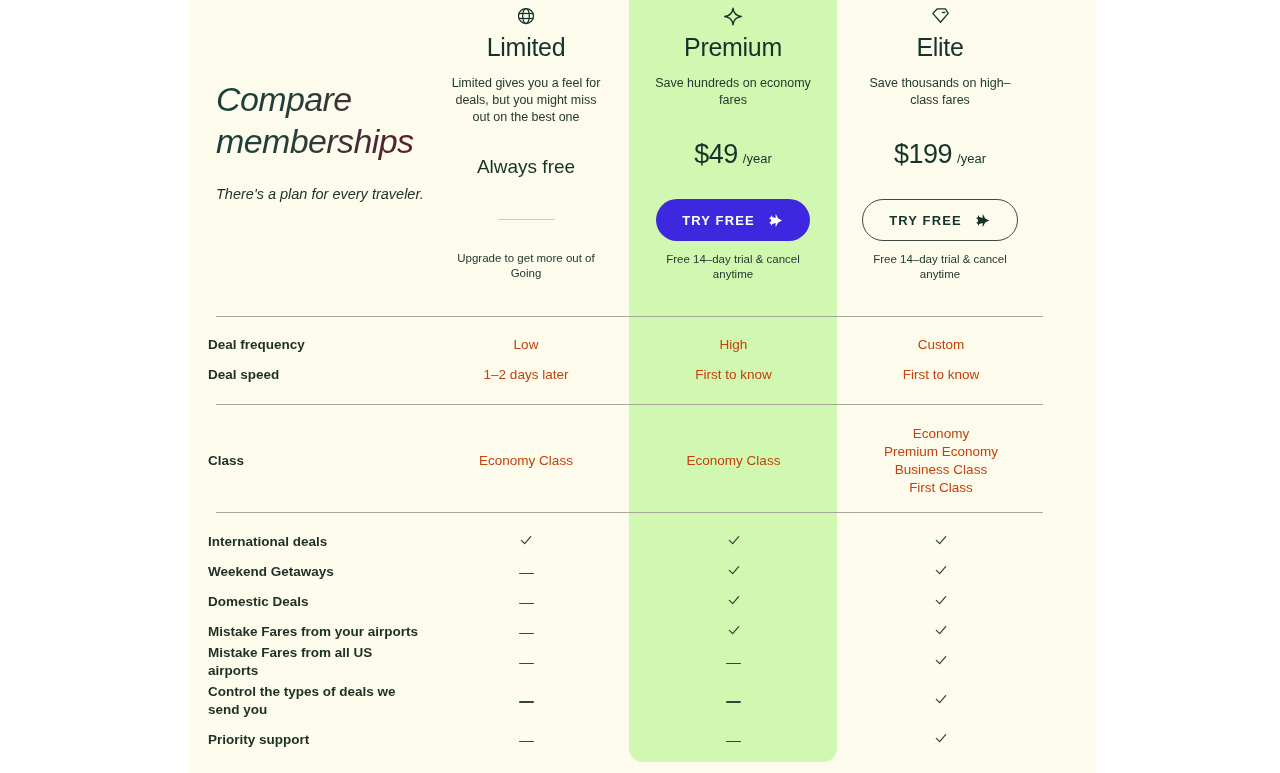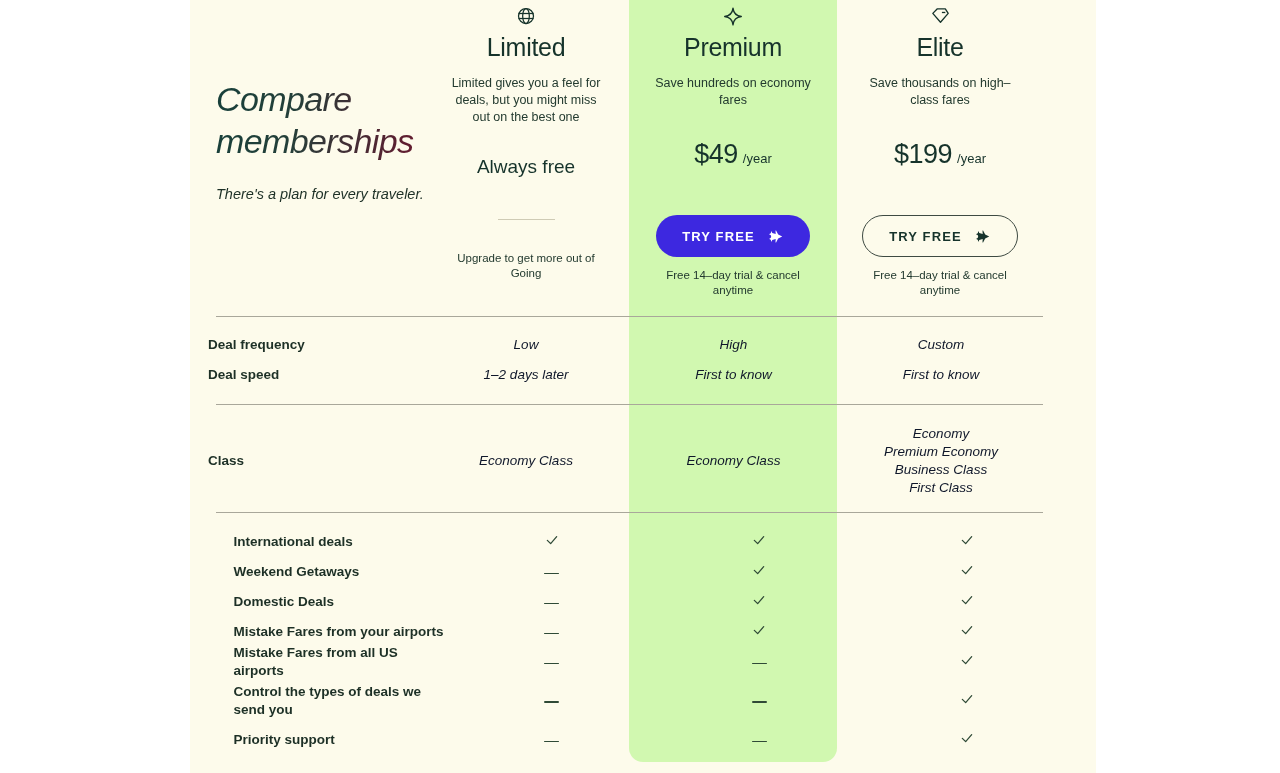--- a/index.html
+++ b/index.html
@@ -156,21 +156,21 @@
     align-items: center;
     justify-content: center;
     gap: 12px;
     height: 42px;
     padding: 0 26px;
     border-radius: 999px;
     font-size: 13px;
     font-weight: 700;
     letter-spacing: 1.1px;
     cursor: pointer;
-    margin-top: 45px;
+    margin-top: 29px;
   }
   .btn-primary {
     background: #3d28e0;
     color: #ffffff;
     border: none;
     min-width: 140px;
   }
   .btn-outline {
     background: transparent;
     color: #16332b;
@@ -220,23 +220,22 @@
     font-size: 13.5px;
     font-weight: 700;
     color: #1d3026;
     line-height: 18px;
   }
 
   .fcell {
     width: 207px;
     text-align: center;
     font-size: 13.5px;
-    color: #0f172a;
+    color: #c2410c;
     line-height: 18px;
-    font-style: italic;
   }
   .fcell.c-limited { width: 208px; }
   .fcell.c-premium { width: 207px; }
   .fcell.c-elite   { width: 208px; }
 
   .multiline { line-height: 18px; }
 
   .mark {
     display: inline-flex;
     align-items: center;
@@ -251,21 +250,21 @@
     border-radius: 1px;
   }
 
   
   .sec-speed { padding-top: 19px; padding-bottom: 19px; }
   .sec-speed .frow { height: 30px; }
 
   .sec-class { height: 104px; display: flex; align-items: center; }
 
   .sec-feat { padding-top: 14px; }
-  .sec-feat .frow { height: 30px; justify-content: center; }
+  .sec-feat .frow { height: 30px; }
   .sec-feat .frow.tall { height: 47px; align-items: center; }
   .sec-feat .frow.last { height: 32px; }
 </style>
 </head>
 <body>
 
 <div class="page">
 
   <div class="panel"></div>
   <div class="premium-band"></div>

